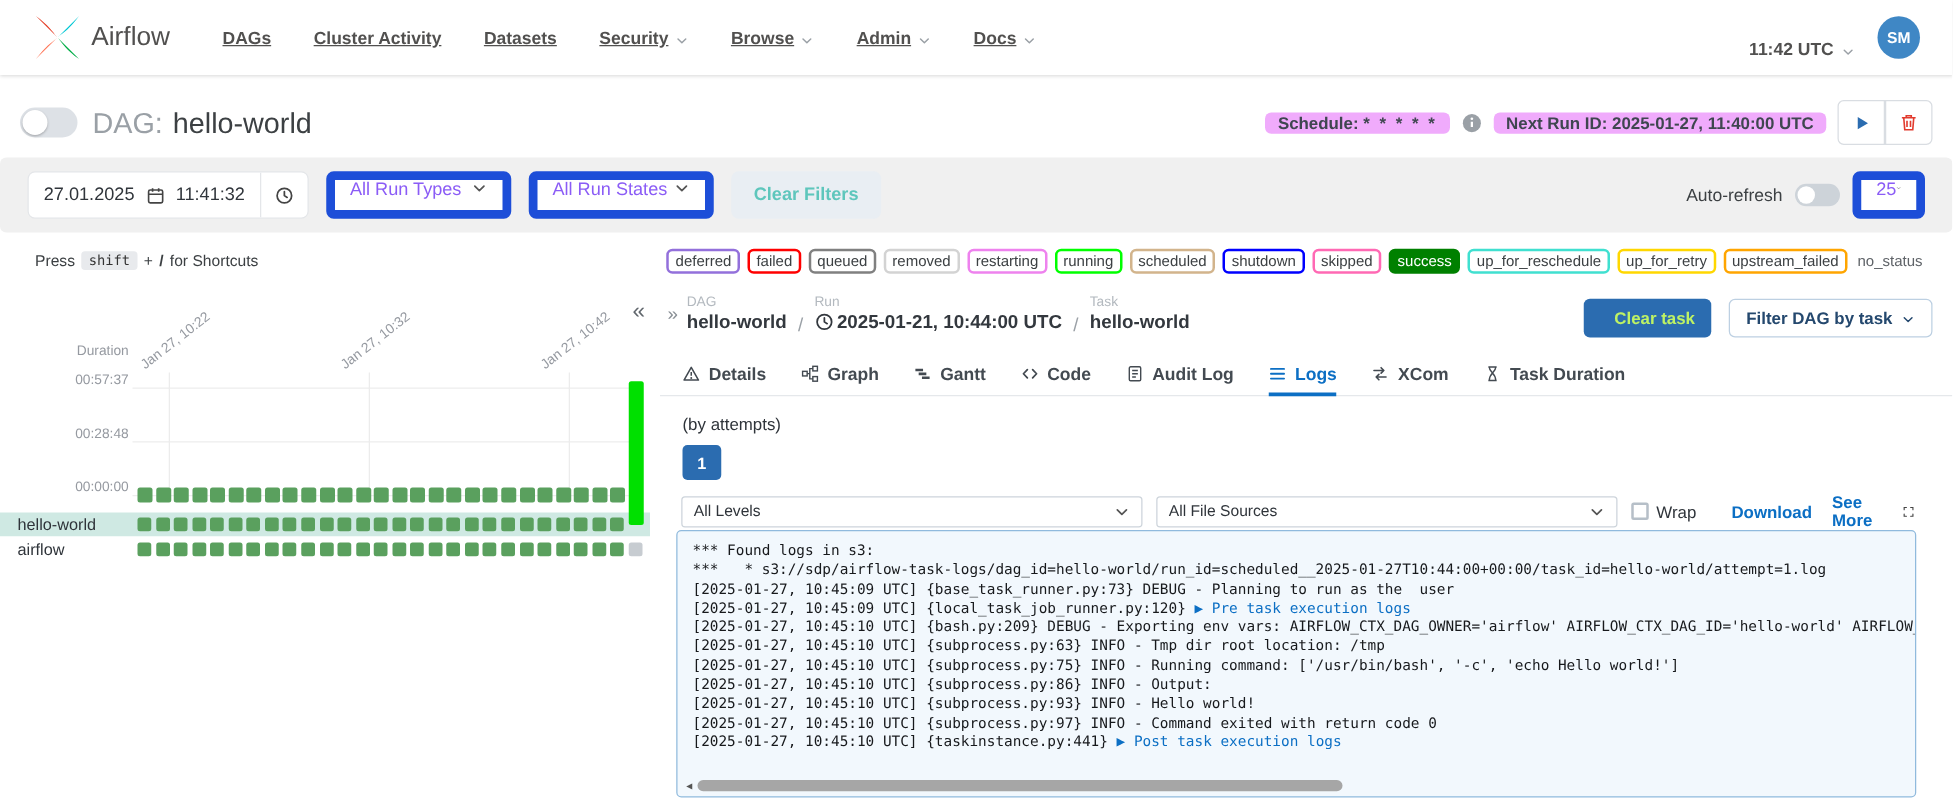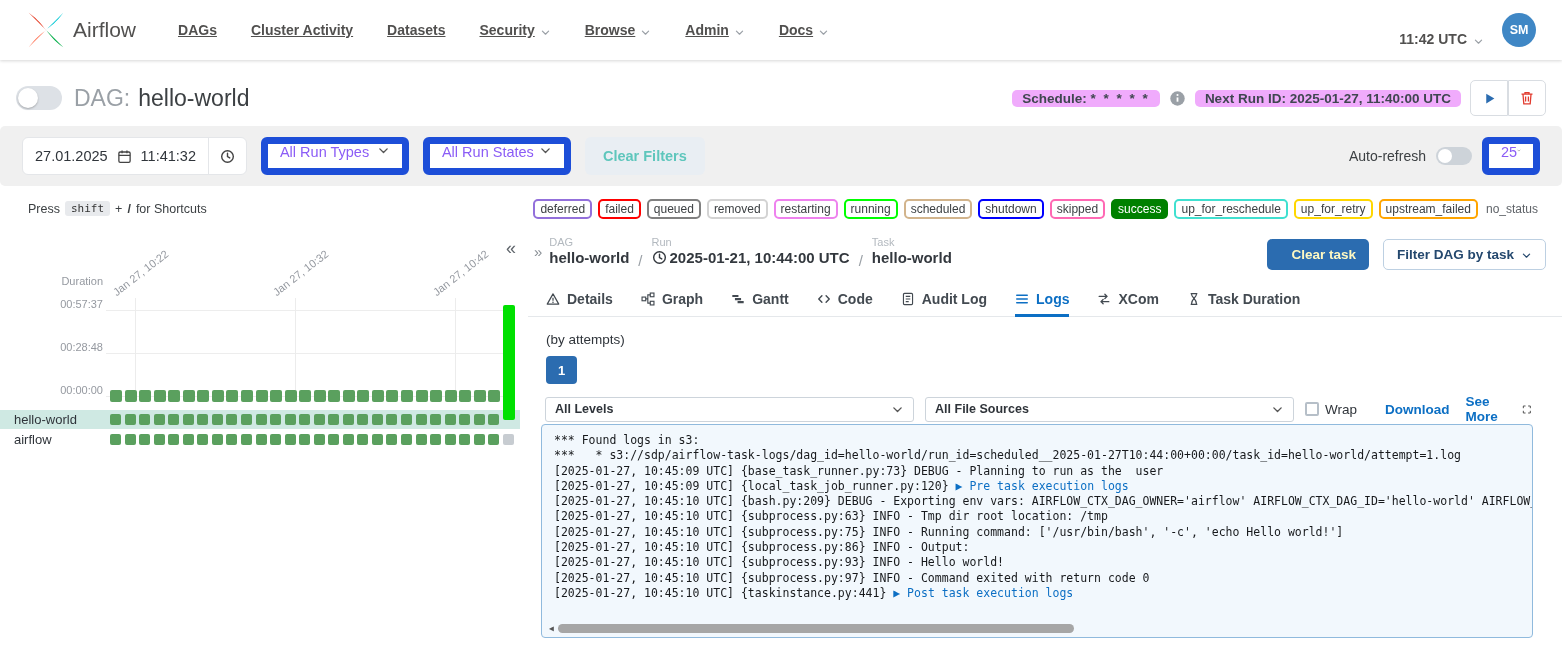--- a/index.html
+++ b/index.html
@@ -84,35 +84,35 @@
   .tp-header { position:absolute; top:8px; left:6px; right:16px; display:flex; align-items:flex-start; gap:9px; }
   .tp-expand { font-size:15px; color:#8a9096; padding-top:7px; letter-spacing:-2px; cursor:pointer; }
   .bc-group { display:flex; flex-direction:column; }
   .bc-label { font-size:11px; color:#b3b9bf; margin-bottom:1px; }
   .bc-value { font-size:15px; font-weight:bold; color:#33383e; display:flex; align-items:center; gap:3px; white-space:nowrap; }
   .bc-clock { width:15px; height:15px; color:#33383e; display:inline-block; }
   .bc-sep { font-size:15px; color:#9aa0a6; align-self:flex-end; padding-bottom:1px; }
   .tp-actions { margin-left:auto; display:flex; align-items:center; gap:8px; padding-top:3px; }
   .btn { height:31px; border-radius:5px; font-size:13.5px; font-weight:bold; display:inline-flex; align-items:center; gap:7px;
          padding:0 13px; border:none; cursor:pointer; font-family:inherit; white-space:nowrap; }
-  .btn-solid { background:#2b6cb0; color:#fef9c3;padding-left:24px; }
+  .btn-solid { background:#2b6cb0; color:#bef264;padding-left:24px; }
   .btn-outline { background:#fff; border:1px solid #bdd0e2; color:#24486e; margin-left:6px; }
   .caret10 { width:11px; height:11px; display:inline-block; color:currentColor; }
   .tabs { position:absolute; top:56px; left:0; right:0; height:33px; border-bottom:1px solid #e5e8eb; display:flex; gap:28px; padding-left:18px; }
   .tab { display:flex; align-items:center; gap:7px; font-size:14px; font-weight:bold; color:#434a51; cursor:pointer;
          border-bottom:3px solid transparent; margin-bottom:-1px; }
   .tab.active { color:#0c6fc4; border-bottom-color:#0c6fc4; }
   .tab-ic { width:14px; height:14px; display:inline-block; }
   .attempts-label { position:absolute; top:104px; left:18px; font-size:13.5px; color:#2f343a; }
   .attempt-btn { position:absolute; top:128px; left:18px; width:31px; height:28px; background:#2b6cb0; color:#fff; border:none;
                  border-radius:4px; font-size:13px; font-weight:bold; cursor:pointer; font-family:inherit; }
   .log-controls { position:absolute; top:166px; left:17px; right:30px; display:flex; align-items:center; gap:11px; }
   .slim-select { height:25px; border:1px solid #cdd4db; border-radius:3px; background:#fff; display:flex; align-items:center;
                  justify-content:space-between; padding:0 9px; font-size:12.5px; color:#2f343a; cursor:pointer; }
-  .w345 { width:410px;font-weight:bold; }
+  .w345 { width:410px; }
   .lc-right { margin-left:auto; display:flex; align-items:center; }
   .checkbox { width:14px; height:14px; border:2px solid #b6bfc8; border-radius:2px; background:#fff; cursor:pointer; flex:none; }
   .wrap-label { font-size:13.5px; color:#2f343a; margin:0 12px 0 6px; }
   .link { font-size:13.5px; font-weight:bold; color:#0c6fc4; cursor:pointer; margin-left:16px; }
   .expand-ic { width:15px; height:15px; color:#444; margin-left:18px; cursor:pointer; display:inline-block; }
   .log-box { position:absolute; left:13px; right:29px; top:196px; bottom:8px; background:#f2f8fd; border:1px solid #90badd;
              border-radius:4px; overflow:hidden; padding:8px 12px 18px;
              font-family:"DejaVu Sans Mono","Liberation Mono",monospace; font-size:11.5px; color:#17191c; }
   .log-line { white-space:pre; line-height:15.3px; }
   .log-link { color:#0c6fc4; cursor:pointer; }

